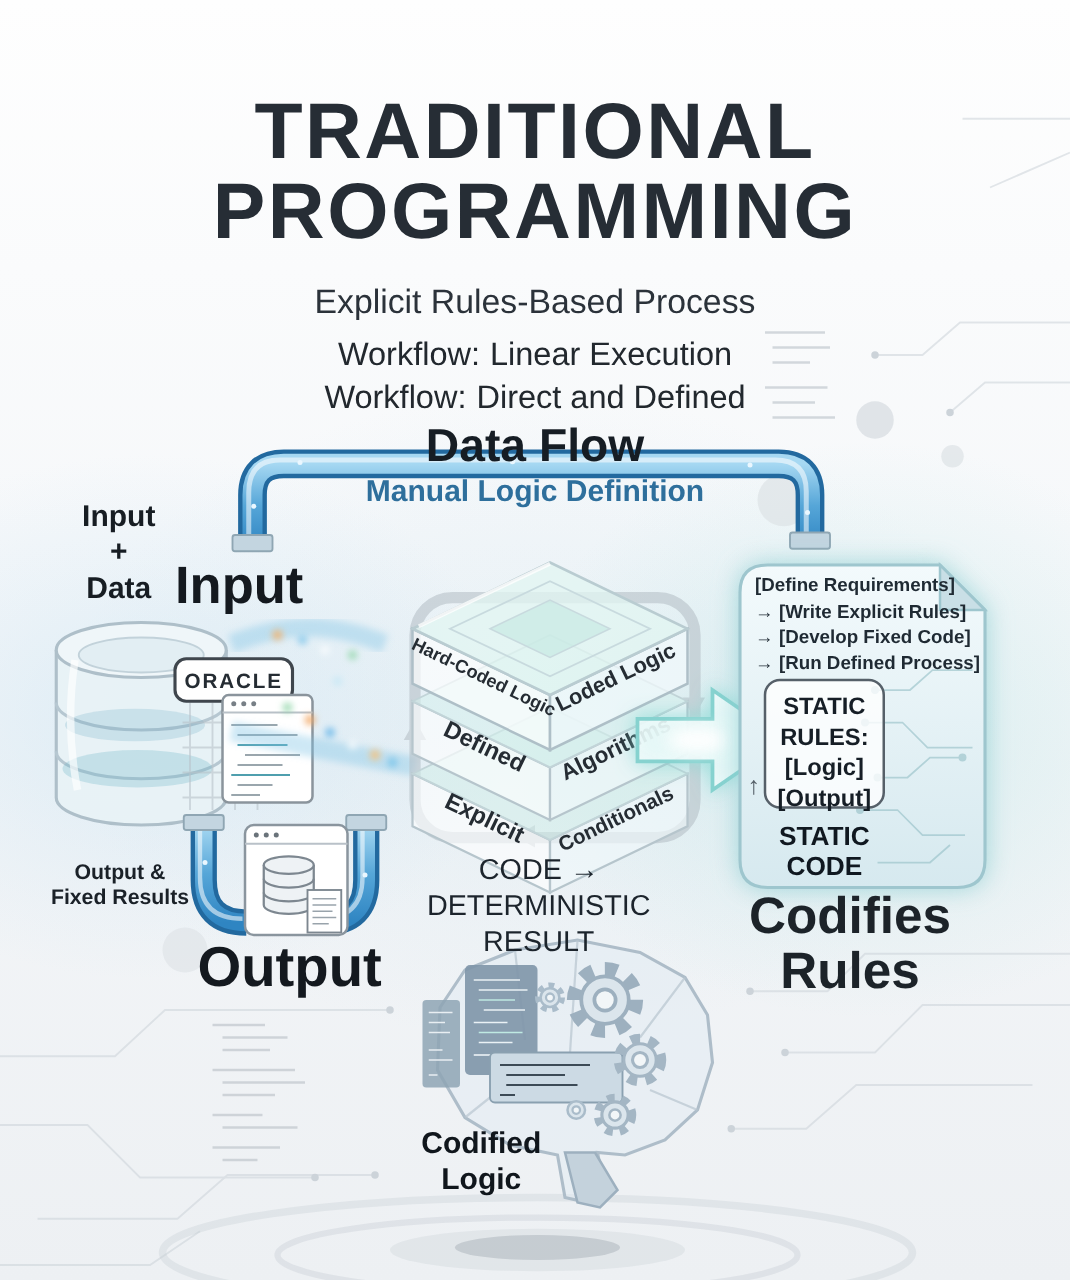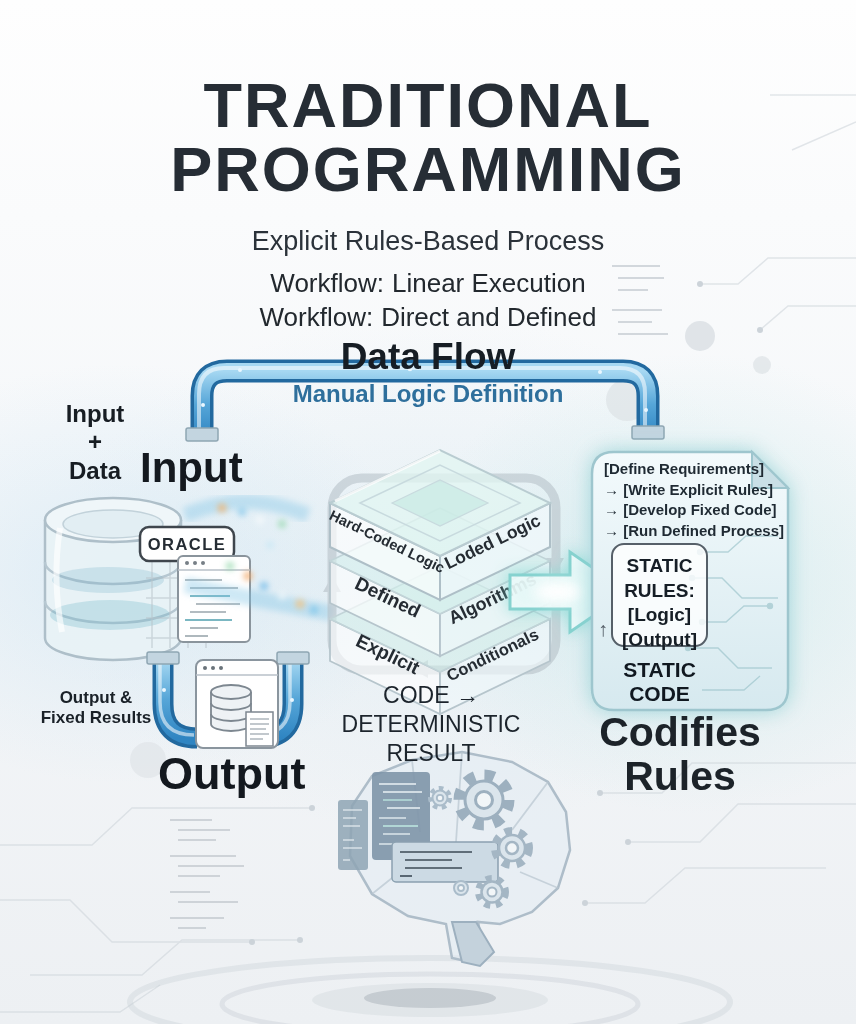--- a/index.html
+++ b/index.html
@@ -447,14 +447,18 @@
     <div>Output &amp;</div>
     <div>Fixed Results</div>
   </div>
   <div class="abs output-big">Output</div>
 
   <div class="abs code-result">
     <div>CODE → DETERMINISTIC</div>
     <div>RESULT</div>
   </div>
 
+  <div class="abs codified-logic">
+    <div>Codified</div>
+    <div>Logic</div>
+  </div>
 
 </div>
 
 </body></html>

